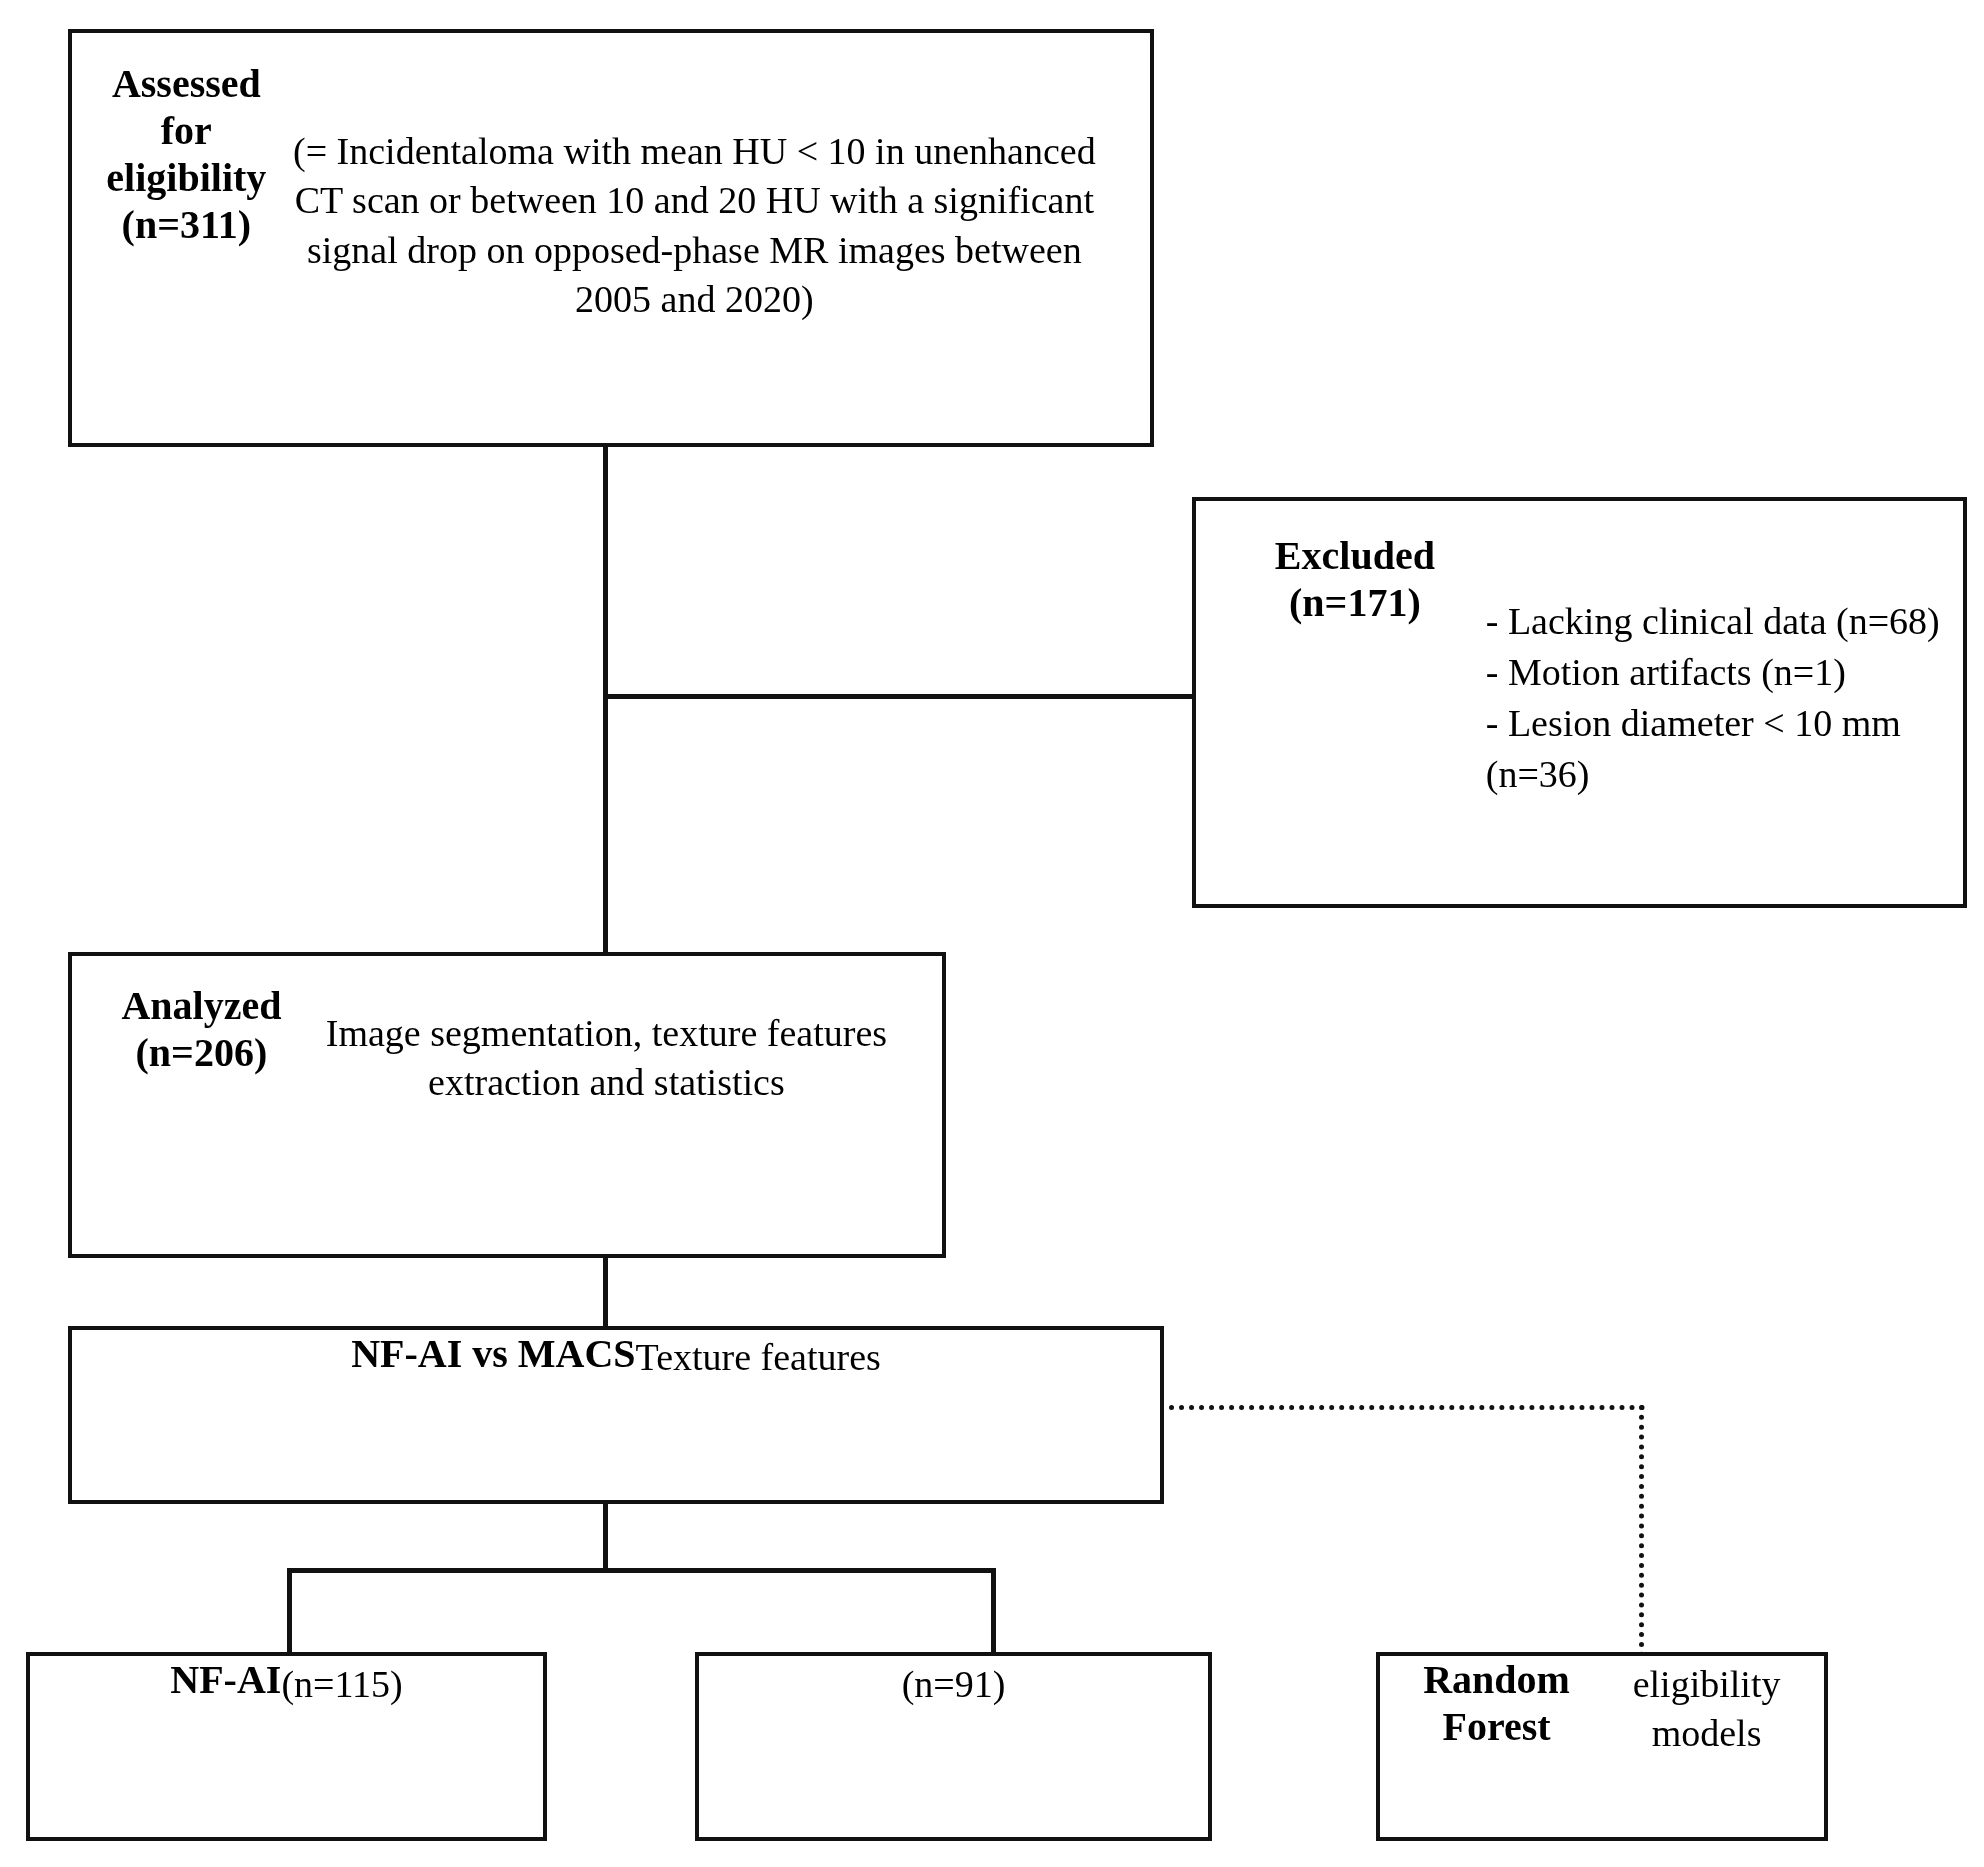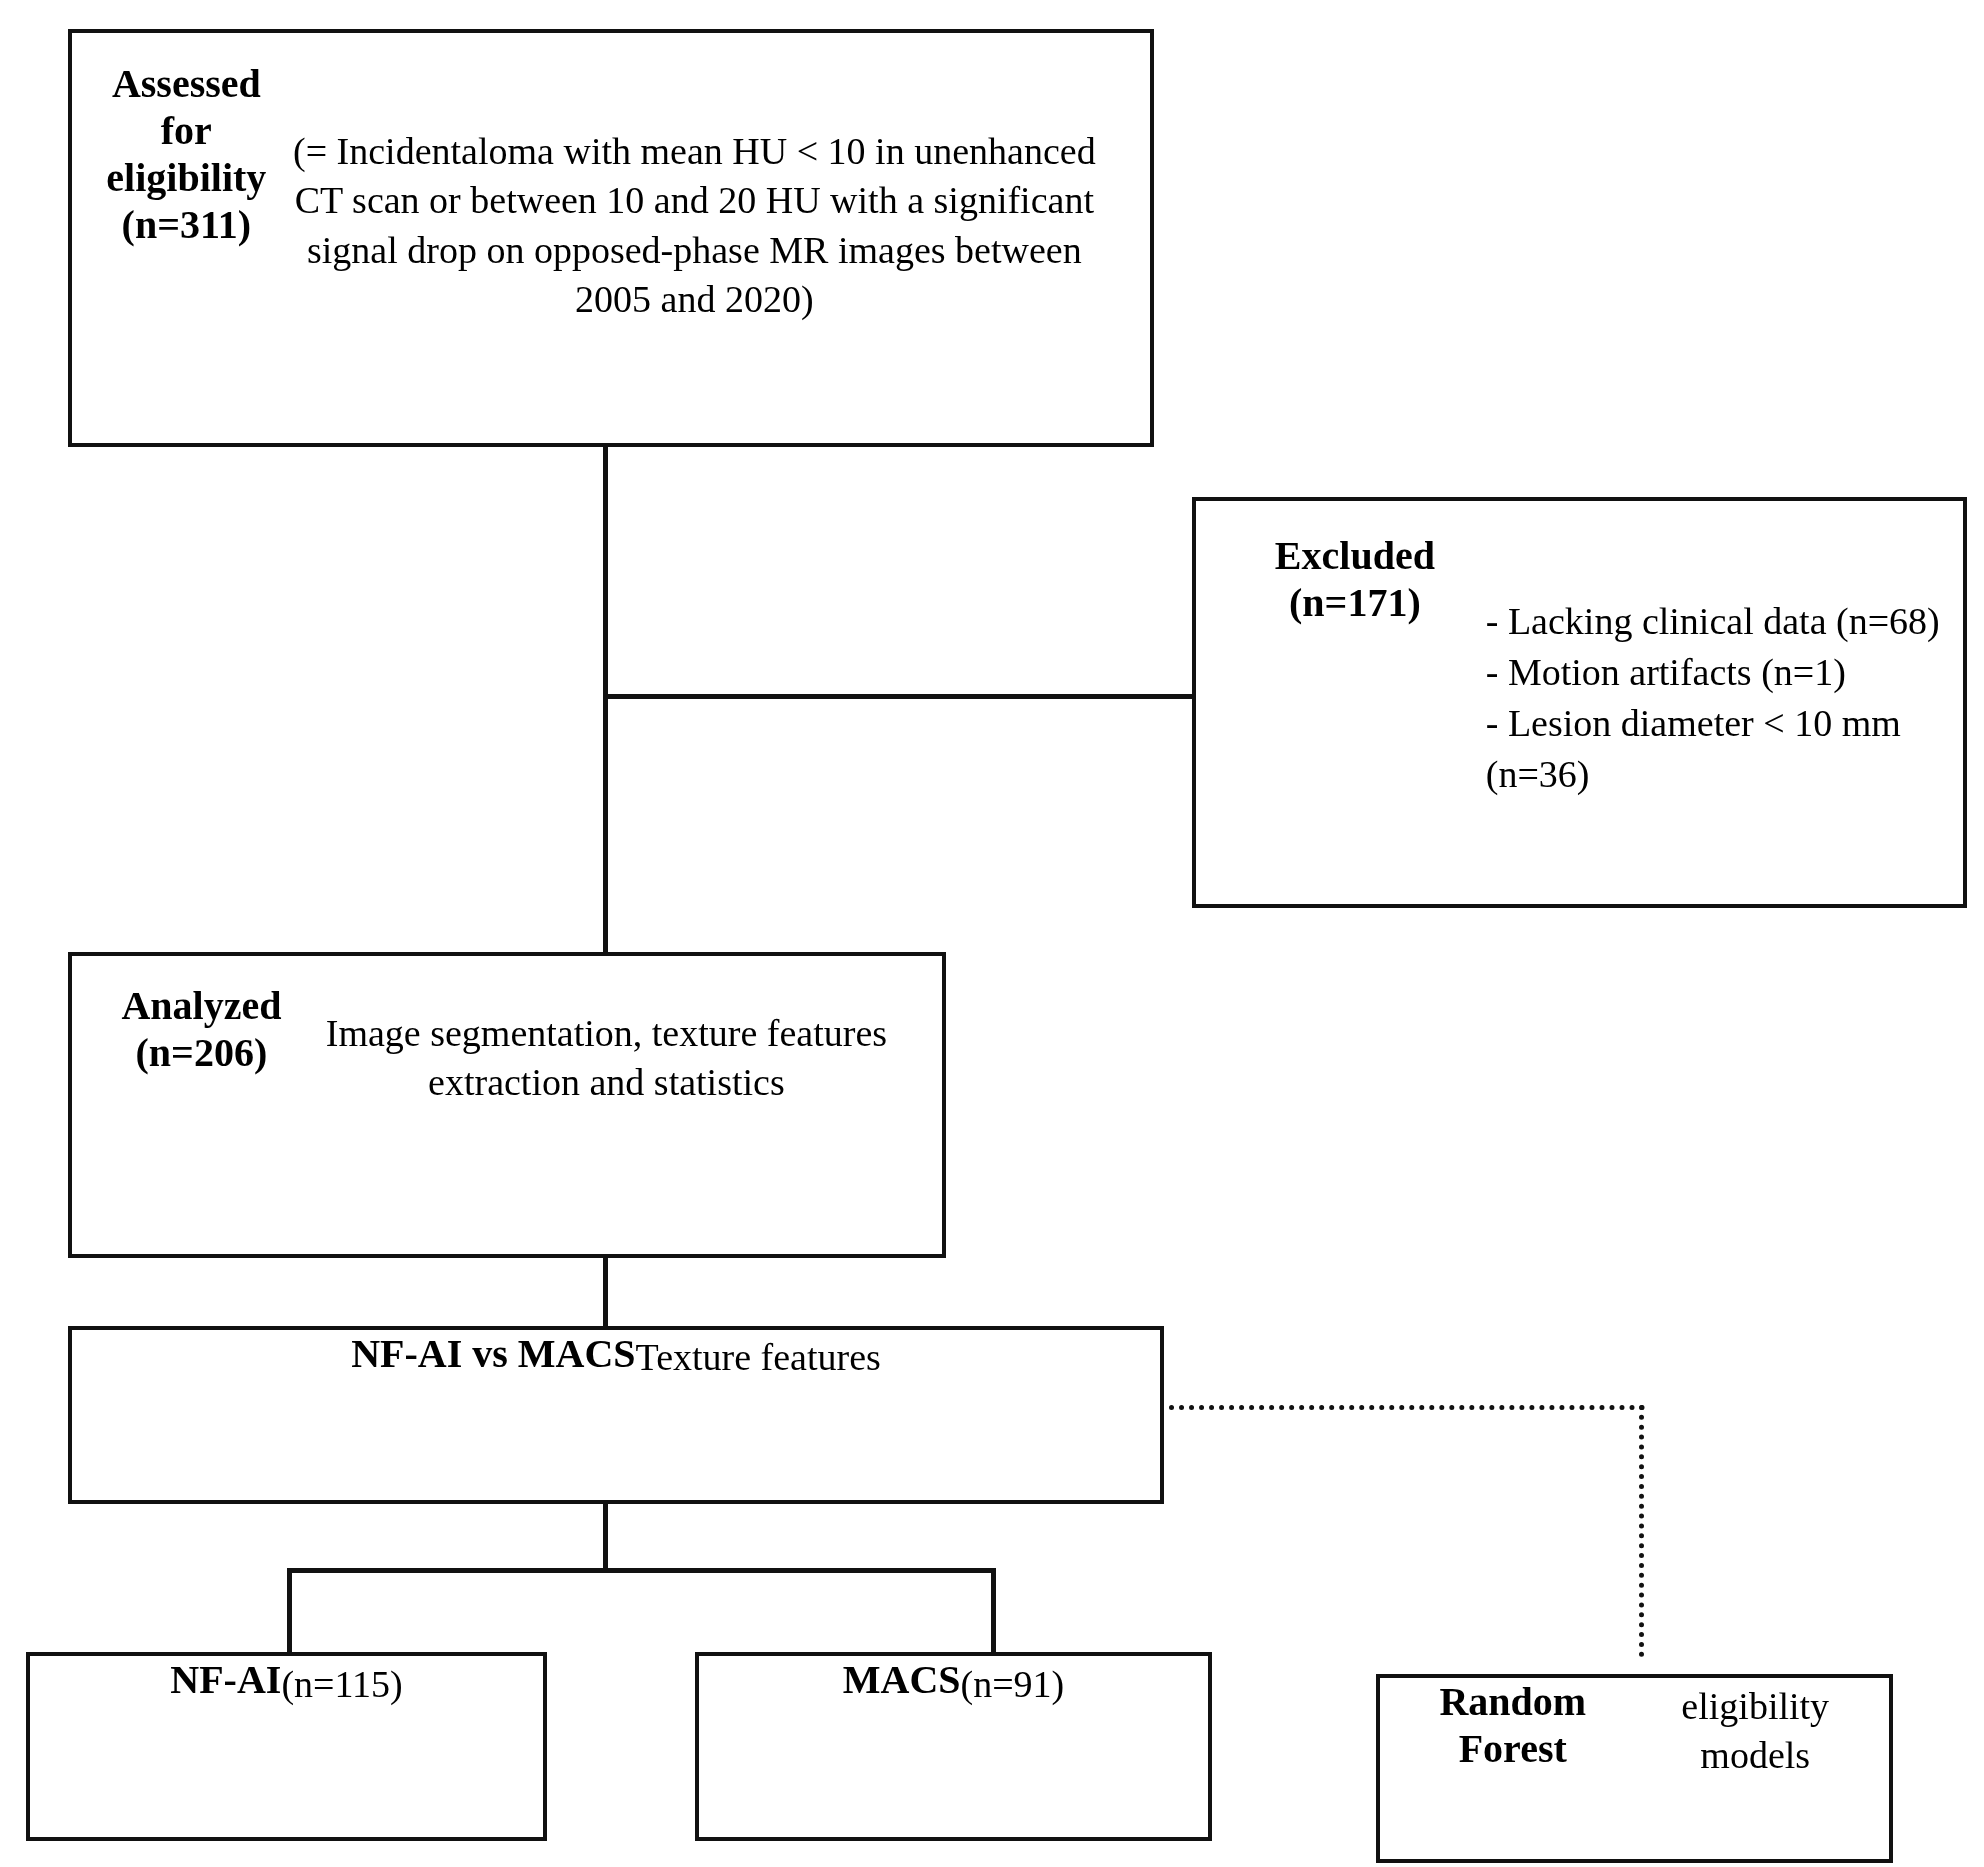--- a/index.html
+++ b/index.html
@@ -65,21 +65,21 @@
 
   
   #box-comparison { left: 68px; top: 1326px; width: 1096px; height: 178px; }
   #box-comparison .box-inner { padding: 0 30px; justify-content: center; }
   #box-comparison .ttl { font-size: 40px; }
   #box-comparison .body-txt { font-size: 38px; margin-top: 2.7px; }
 
   
   #box-nfai { left: 26px; top: 1652px; width: 521px; height: 189px; }
   #box-macs { left: 695px; top: 1652px; width: 517px; height: 189px; }
-  #box-rf   { left: 1376px; top: 1652px; width: 517px; height: 189px; margin-top: 22px; }
+  #box-rf   { left: 1376px; top: 1652px; width: 452px; height: 189px; }
   .leaf .box-inner { padding: 0 12px; justify-content: center; }
   .leaf .ttl { font-size: 40px; }
   .leaf .body-txt { font-size: 38px; margin-top: 4px; }
 
   
   .conn {
     position: absolute;
     background: #111111;
     z-index: 1;
   }
@@ -154,21 +154,20 @@
 
   <div class="box leaf" id="box-nfai">
     <div class="box-inner">
       <div class="ttl">NF-AI</div>
       <div class="body-txt">(n=115)</div>
     </div>
   </div>
 
   <div class="box leaf" id="box-macs">
     <div class="box-inner">
-      <div class="ttl">MACS</div>
       <div class="body-txt">(n=91)</div>
     </div>
   </div>
 
   <div class="box leaf" id="box-rf">
     <div class="box-inner">
       <div class="ttl">Random Forest</div>
       <div class="body-txt">eligibility models</div>
     </div>
   </div>

